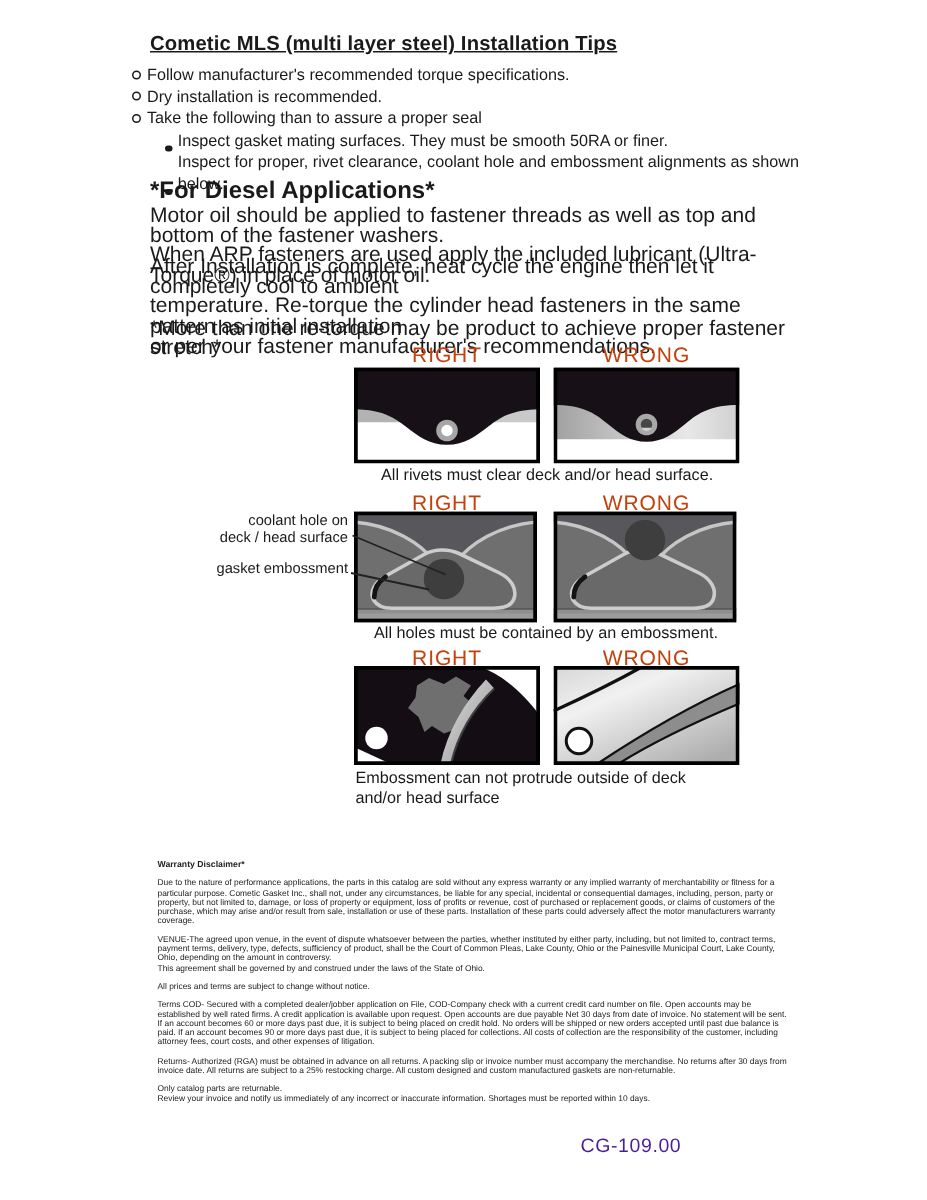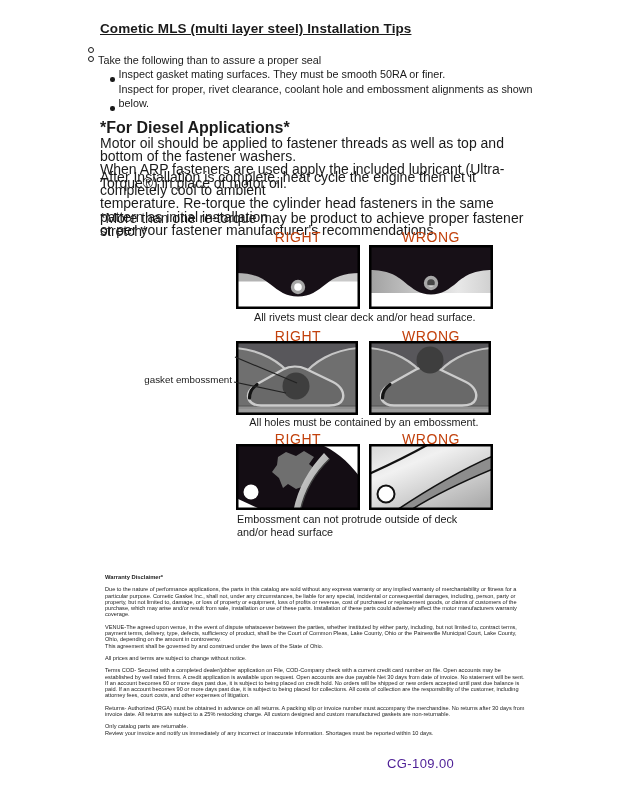--- a/index.html
+++ b/index.html
@@ -35,20 +35,25 @@
 </head>
 <body>
 
 <div class="page">
 
   <div class="abs title" style="left:100px; top:21px;">Cometic MLS (multi layer steel) Installation Tips</div>
 
   <div class="abs bullets" style="left:88px; top:43px; width:460px;">
     <div class="b-item">
       <span class="b-marker"></span>
+      <span>Follow manufacturer's recommended torque specifications.</span>
+    </div>
+    <div class="b-item">
+      <span class="b-marker"></span>
+      <span>Dry installation is recommended.</span>
     </div>
     <div class="b-item">
       <span class="b-marker"></span>
       <span>Take the following than to assure a proper seal</span>
     </div>
     <div class="sb-item">
       <span class="sb-marker"></span>
       <span>Inspect gasket mating surfaces.  They must be smooth 50RA or finer.</span>
     </div>
     <div class="sb-item">
@@ -94,20 +99,22 @@
     <circle cx="62" cy="38" r="3.8" fill="#474747"></circle>
     <path d="M58.6,40.2 A3.8,3.8 0 0 0 65.4,40.2 Z" fill="#cfcfcf"></path>
     <rect x="1.25" y="1.25" width="121.5" height="61.5" fill="none" stroke="#000000" stroke-width="2.5"></rect>
   </svg>
 
   <div class="abs caption" style="left:254px; top:311px;">All rivets must clear deck and/or head surface.</div>
 
   <div class="abs" style="left:236px; top:327px;"><span class="rw-label">RIGHT</span></div>
   <div class="abs" style="left:369px; top:327px;"><span class="rw-label">WRONG</span></div>
 
+  <div class="abs side-label" style="left:110px; top:343px;">coolant hole on
+deck / head surface</div>
   <div class="abs side-label" style="left:110px; top:375px;">gasket embossment</div>
 
   <svg class="abs dbox" style="left:236px; top:341px;" width="122" height="74" viewBox="0 0 122 74">
     <rect width="122" height="74" fill="#6f6f6f"></rect>
     <rect y="65" width="122" height="9" fill="#8f8f8f"></rect>
     <rect y="68" width="122" height="3" fill="#9c9c9c"></rect>
     <line x1="0" y1="65" x2="122" y2="65" stroke="#555555" stroke-width="1"></line>
     <path d="M0,0 H122 V7 C97,9 77,21 67,35 C64,39.5 58,39.5 55,35 C45,21 25,9 0,7 Z" fill="#58575b" stroke="#c6c6c6" stroke-width="2.2"></path>
     <path d="M13,59 C10,53 14,47 22,42.5 L47,28.5 C54,24.8 63,24.8 70,28 L97,41 C105,45 109,52 106.5,58.5 C105,62.5 100,64.5 93,64.5 L25,64.5 C19,64.5 15.5,63 13,59 Z" fill="#696969" stroke="#cccccc" stroke-width="2.4"></path>
     <path d="M21,43.5 C16,47 13.5,52 13.5,57" stroke="#141414" stroke-width="3.2" fill="none" stroke-linecap="round"></path>

